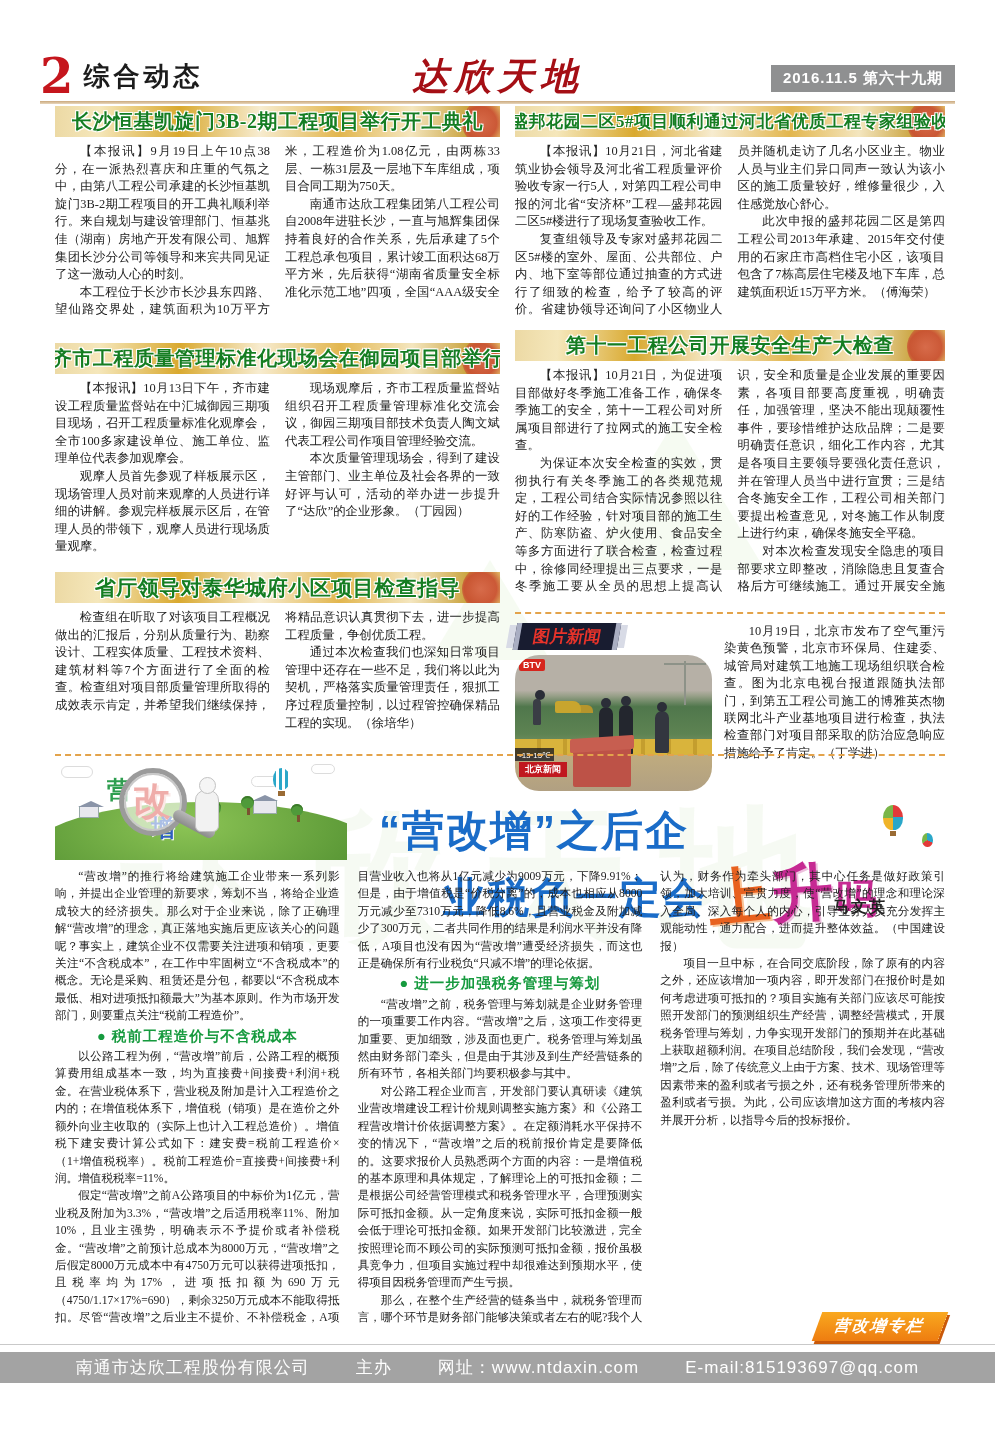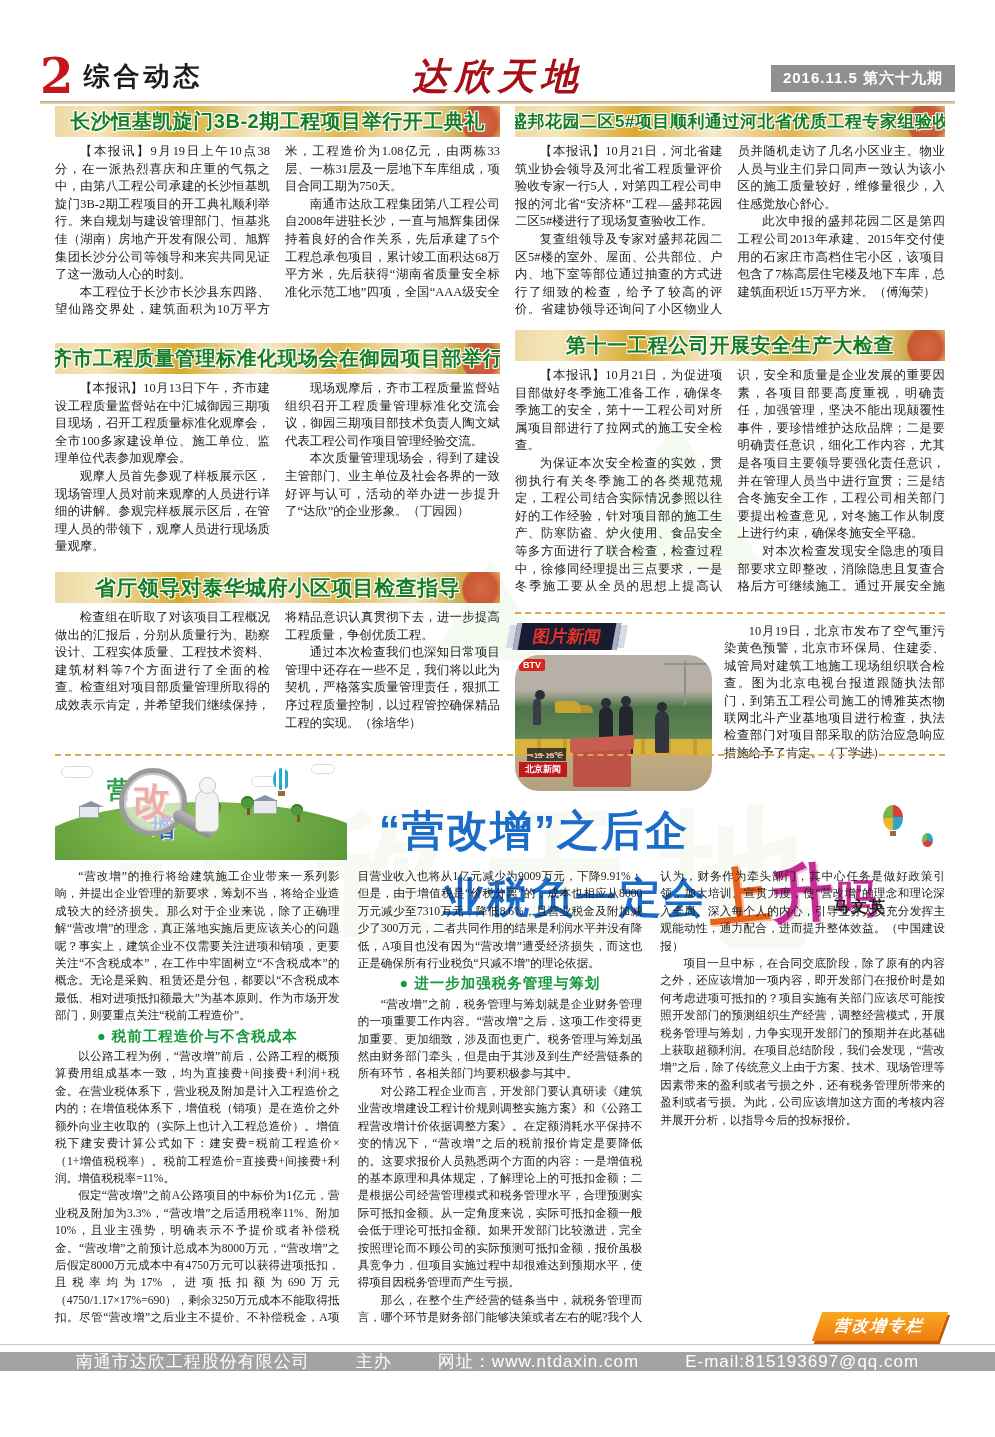--- a/index.html
+++ b/index.html
@@ -20,21 +20,21 @@
   .wm-tri{position:absolute;width:0;height:0;opacity:.14;}
   .wm-text{position:absolute;font-size:150px;font-weight:bold;color:#7ab648;opacity:.06;letter-spacing:30px;
            font-family:"DejaVu Serif",serif;pointer-events:none;white-space:nowrap;}
   
   .grid{position:absolute;top:106px;left:55px;width:890px;display:grid;grid-template-columns:445px 430px;column-gap:15px;}
   .art{margin-bottom:7px;}
   .art-banner{position:relative;height:31px;display:flex;align-items:center;justify-content:center;overflow:hidden;
       background:linear-gradient(93deg,#ecd9a4 0%,#f5e7bb 10%,#d9a92f 28%,#f7ecd0 46%,#e2b64e 64%,#f4e6bf 80%,#c9a23c 93%,#e3c06a 100%);}
   .art-banner::after{content:"";position:absolute;right:-8px;top:-6px;width:46px;height:46px;border-radius:50%;
       background:radial-gradient(circle at 40% 50%,#d8604a 0%,#c8472f 45%,rgba(200,80,50,0) 72%);opacity:.85;}
-  .art-title{position:relative;z-index:2;font-family:Liberation Sans, sans-serif;font-weight:bold;font-size:20px;
+  .art-title{position:relative;z-index:2;font-family:Liberation Serif, serif;font-weight:bold;font-size:20px;
       color:#157d22;letter-spacing:.5px;white-space:nowrap;
       text-shadow:-1px -1px 0 #fff,1px -1px 0 #fff,-1px 1px 0 #fff,1px 1px 0 #fff;}
   .art-body{margin-top:6px;column-count:2;column-gap:15px;text-align:justify;overflow:hidden;
       font-size:12.4px;line-height:17.6px;color:#222;}
   .art-body p{margin:0;text-indent:2em;}
   .h188{height:188px}.h178{height:178px}.h172{height:172px}.h238{height:238px}
   
   .pn{border-top:2px dashed #e3a34b;margin-top:6px;padding:9px 0 0 0;display:flex;gap:12px;}
   .pn-left{width:197px;flex:none;}
   .pn-badge-row{margin-bottom:5px;}
@@ -49,21 +49,21 @@
   .photo .fence{position:absolute;top:84px;left:0;right:0;height:16px;
       background:repeating-linear-gradient(90deg,#d9b43c 0 22px,#c49e2e 22px 26px);}
   .photo .fig{position:absolute;width:14px;height:44px;background:#23262e;border-radius:7px 7px 2px 2px;}
   .photo .fig::before{content:"";position:absolute;top:-9px;left:2px;width:10px;height:10px;border-radius:50%;background:#2b2e38;}
   .photo .f1{top:52px;left:84px;}.photo .f2{top:50px;left:104px;height:50px;}.photo .f3{top:56px;left:140px;height:42px;background:#33363f;}
   .photo .fw{top:44px;left:18px;height:26px;width:8px;background:#3a3d45;}
   .photo .redbox{position:absolute;bottom:4px;left:58px;width:58px;height:40px;background:#bd5247;border-radius:2px;}
   .photo .redbox::before{content:"";position:absolute;top:-10px;left:-3px;right:-3px;height:14px;background:#c75e50;transform:skewY(-4deg);border-radius:2px;}
   .tvtag{position:absolute;top:4px;left:4px;background:#d6251d;color:#fff;font-family:"Liberation Sans",sans-serif;
       font-size:9px;font-weight:bold;padding:1px 4px;border-radius:2px;}
-  .temp{position:absolute;bottom:30px;left:12px;background:rgba(20,20,30,.75);color:#fff;font-family:"Liberation Sans",sans-serif;font-size:8px;padding:1px 4px;}
+  .temp{position:absolute;bottom:30px;left:0;background:rgba(20,20,30,.75);color:#fff;font-family:"Liberation Sans",sans-serif;font-size:8px;padding:1px 4px;}
   .pcap{position:absolute;bottom:14px;left:4px;background:#c0181f;color:#fff;font-family:"Liberation Sans",sans-serif;font-size:9px;font-weight:bold;padding:1px 6px;}
   .pn-text{flex:1;text-align:justify;font-size:12.4px;line-height:17.4px;}
   .pn-text p{margin:0;text-indent:2em;}
   
   .dash-rule{position:absolute;left:55px;width:890px;border-top:2px dashed #e3a34b;}
   
   .feature{position:absolute;top:760px;left:55px;width:890px;height:100px;display:flex;}
   .illu{position:relative;width:292px;height:100px;flex:none;overflow:hidden;}
   .illu .hill{position:absolute;bottom:-52px;left:-30px;width:360px;height:110px;border-radius:50%;
       background:radial-gradient(ellipse at 45% 20%,#8cc455 0%,#5d9a38 60%,#49822c 100%);}
@@ -108,21 +108,21 @@
   .essay p{margin:0;text-indent:2em;}
   .essay h3{margin:3px 0;font-size:14.5px;color:#169a3e;text-align:center;font-family:"Liberation Sans",sans-serif;
       letter-spacing:1px;break-inside:avoid;}
   
   .colbadge{position:absolute;top:1312px;right:52px;background:linear-gradient(#f9a81f,#ee7d10);color:#fff;
       font-family:"Liberation Sans",sans-serif;font-weight:bold;font-size:16px;letter-spacing:2px;
       padding:4px 18px;transform:skewX(-20deg);box-shadow:3px 3px 0 #c9590a;}
   .colbadge::before{content:"";position:absolute;left:-9px;top:0;bottom:0;width:5px;background:#fff;}
   
   .pre-foot-line{position:absolute;top:1344px;left:0;right:0;height:1px;background:#c9c9c9;}
-  .footer{position:absolute;top:1352px;left:0;right:0;height:19px;background:#a3a3a3;color:#fff;
+  .footer{position:absolute;top:1352px;left:0;right:0;height:31px;background:#a3a3a3;color:#fff;
       display:flex;align-items:center;justify-content:center;gap:46px;
       font-family:"Liberation Sans",sans-serif;font-size:17px;letter-spacing:1px;}
 </style>
 </head>
 <body>
 
 <div class="page">
 
   <div class="wm-tri" style="top:420px;left:585px;border-left:90px solid transparent;border-right:90px solid transparent;border-bottom:150px solid #bfe3a6;"></div>
   <div class="wm-tri" style="top:560px;left:430px;border-left:60px solid transparent;border-right:60px solid transparent;border-bottom:100px solid #bfe3a6;"></div>

